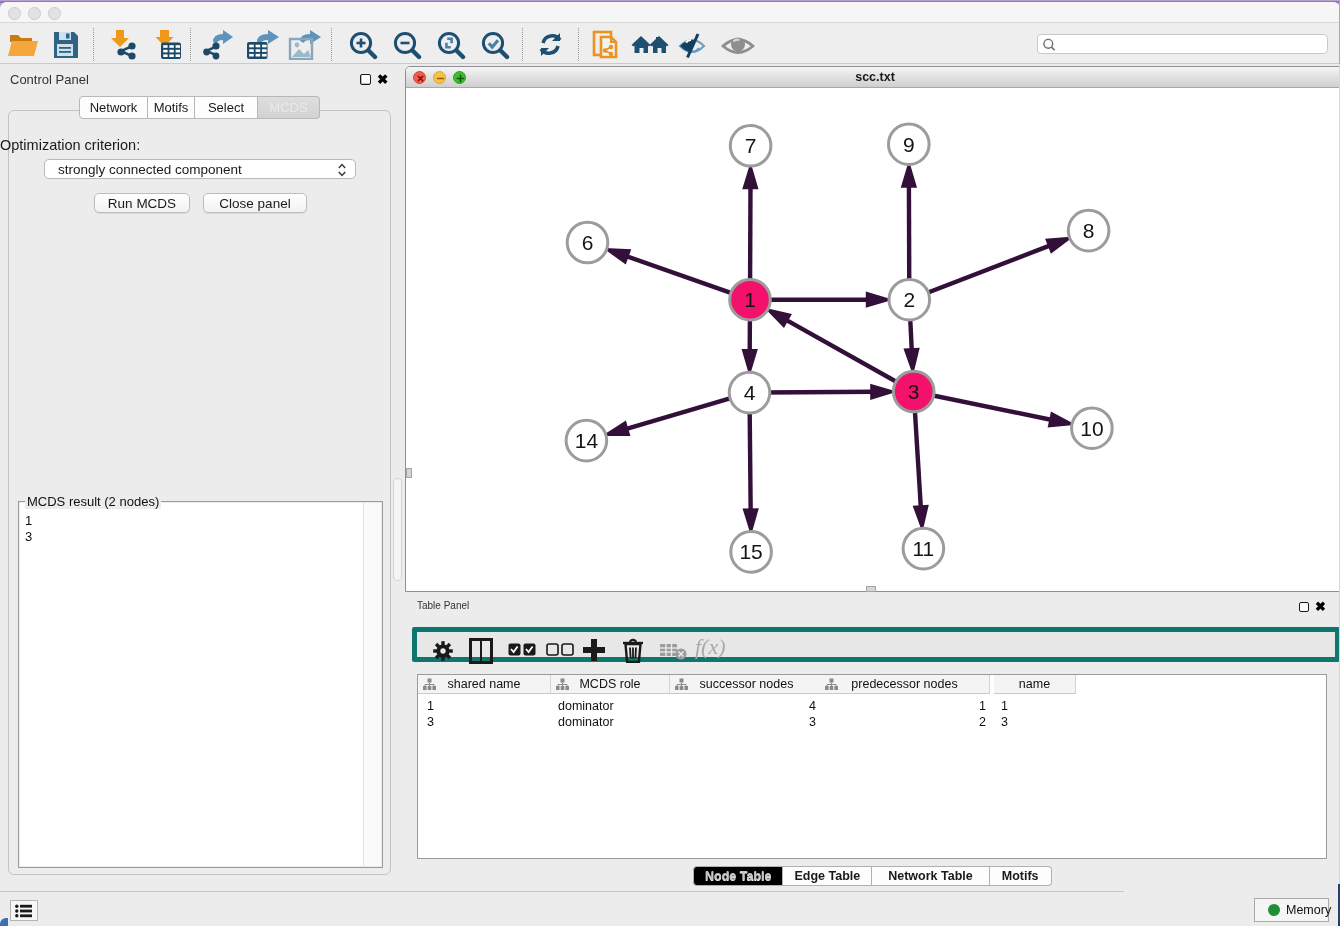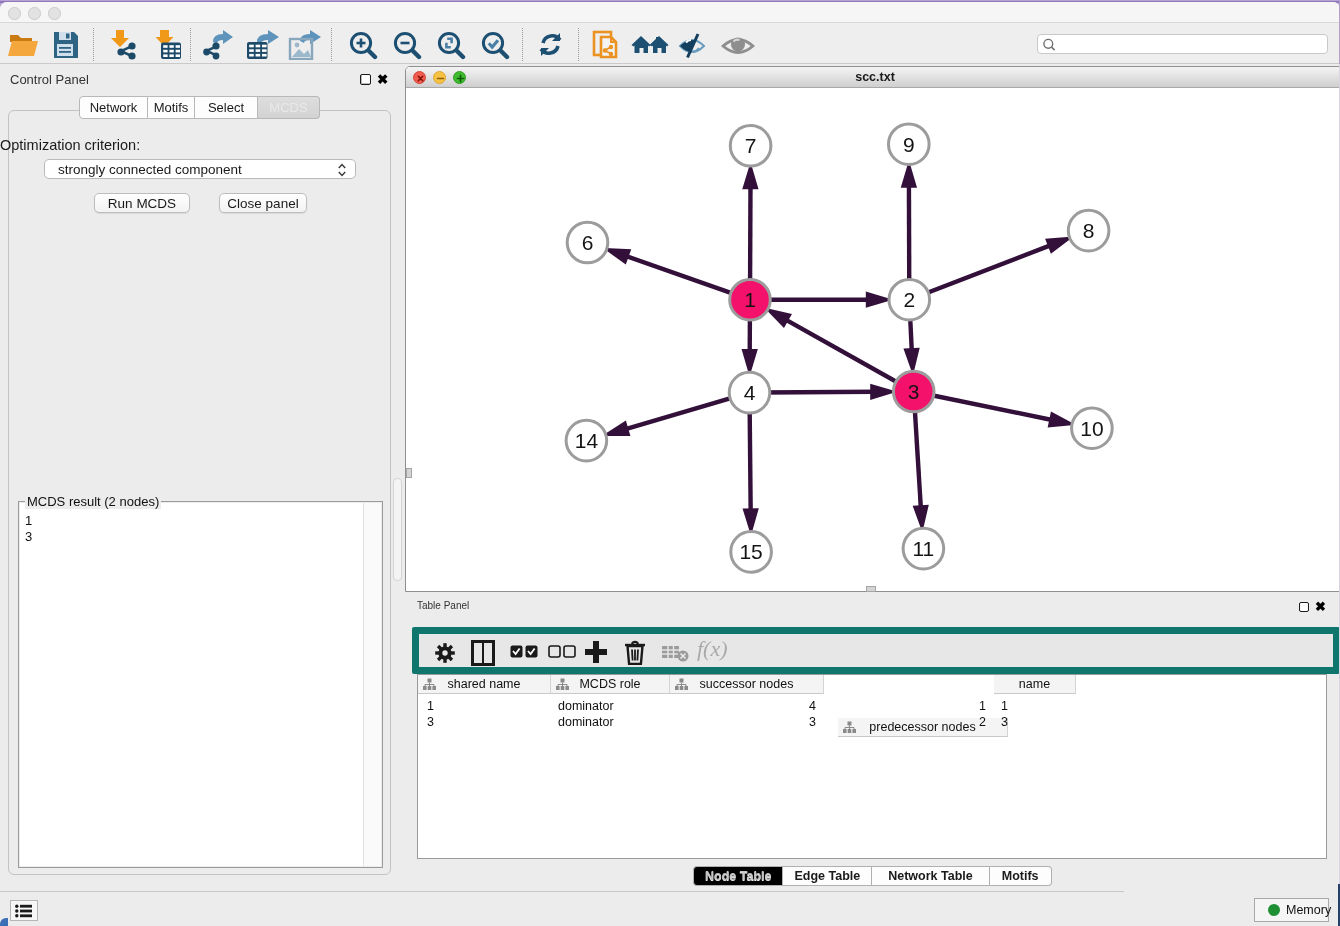--- a/index.html
+++ b/index.html
@@ -36,21 +36,21 @@
   .vscroll { position:absolute; left:393px; top:478px; width:9px; height:103px; background:#f4f4f4; border:1px solid #d4d4d4; border-radius:4px; }
   
   .netwin { position:absolute; left:405px; top:66px; width:940px; height:526px; border:1px solid #8f8f8f; border-radius:5px 5px 0 0; background:#fff; }
   .net-titlebar { position:absolute; left:0; top:0; width:100%; height:21px; background:linear-gradient(#f4f4f4,#cfcfcf); border-bottom:1px solid #a8a8a8; border-radius:4px 4px 0 0; }
   .net-title { position:absolute; top:3px; width:100%; text-align:center; font-size:12.5px; font-weight:bold; color:#1a1a1a; }
   .nb { position:absolute; top:4px; width:13px; height:13px; border-radius:50%; } .nb svg { display:block; position:absolute; left:0.5px; top:0.5px; }
   
   .tp-title { position:absolute; left:417px; top:600px; font-size:10px; color:#333; }
   .tp-sq { position:absolute; left:1299px; top:602px; width:10px; height:10px; border:1.6px solid #1a1a1a; border-radius:2px; background:#fff; }
   .tp-x { position:absolute; left:1315px; top:598.5px; font-size:13px; font-weight:bold; color:#000; }
-  .tp-toolbar { position:absolute; left:412px; top:627px; width:928px; height:47px; background:#e7e7e7; border:7px solid #0f766e; border-radius:2px; }
+  .tp-toolbar { position:absolute; left:412px; top:627px; width:928px; height:35px; background:#e7e7e7; border:5px solid #0f766e; border-radius:2px; }
   .table { position:absolute; left:417px; top:674px; width:910px; height:185px; background:#fff; border:1px solid #9a9a9a; }
   .th { position:absolute; top:0; height:19px; background:#f4f4f4; border-bottom:1px solid #c9c9c9; border-right:1px solid #d4d4d4; font-size:12.5px; color:#111; text-align:center; line-height:18px; }
   .td { position:absolute; height:16px; font-size:12.5px; color:#111; line-height:16px; }
   .btabs { position:absolute; left:693px; top:866px; height:20px; display:flex; }
   .btab { height:20px; line-height:19px; font-size:12.5px; font-weight:bold; color:#1a1a1a; background:#fdfdfd; border:1px solid #b0b0b0; border-left:none; padding:0 11px; }
   .btab.first { border-left:1px solid #b0b0b0; border-radius:4px 0 0 4px; }
   .btab.last { border-radius:0 4px 4px 0; }
   .btab.sel { background:#000000; color:#c6c6c6; text-shadow:0 1px 0 #eee; }
   
   .statusbar { position:absolute; left:0; top:891px; width:1124px; height:35px; background:#ececec; border-top:1px solid #c6c6c6; }
@@ -221,21 +221,21 @@
   <div class="tab" style="width:63px;">Select</div>
   <div class="tab last sel" style="width:62px;">MCDS</div>
 </div>
 <div class="opt-label">Optimization criterion:</div>
 <div class="dropdown">strongly connected component
   <svg width="10" height="14" style="position:absolute;right:8px;top:3px" viewBox="0 0 10 14">
     <path d="M1.8 5 L5 1.6 L8.2 5 M1.8 9 L5 12.4 L8.2 9" fill="none" stroke="#3a3a3a" stroke-width="1.5"></path>
   </svg>
 </div>
 <div class="btn" style="left:94px; top:193px; width:96px;">Run MCDS</div>
-<div class="btn" style="left:219px; top:193px; width:88px;">Close panel</div>
+<div class="btn" style="left:203px; top:193px; width:104px;">Close panel</div>
 <div class="fieldset">
   <div class="inner">1<br>3</div>
   <div class="sbar"></div>
   <div class="lbl">MCDS result (2 nodes)</div>
 </div>
 <div class="vscroll"></div>
 
 <div class="netwin">
   <div class="net-titlebar">
     <div class="nb" style="left:7px; background:#f15b4e; border:1px solid #d44439;">
@@ -401,21 +401,21 @@
         <g fill="#8a8a8a">
           <rect x="4.5" y="0.5" width="4" height="4"></rect>
           <rect x="0" y="8" width="3.6" height="4"></rect>
           <rect x="4.7" y="8" width="3.6" height="4"></rect>
           <rect x="9.4" y="8" width="3.6" height="4"></rect>
         </g>
         <g stroke="#8a8a8a" stroke-width="1">
           <path d="M6.5 4.5 v2 M2 8 v-1.5 h9 V8 M6.5 6.5 v1.5" fill="none"></path>
         </g>
       </svg>successor nodes</div>
-  <div class="th" style="left:420px; width:170px;margin-top:43px;"><svg width="13" height="13" style="position:absolute;left:5px;top:3px" viewBox="0 0 13 13">
+  <div class="th" style="left:402px; width:170px;"><svg width="13" height="13" style="position:absolute;left:5px;top:3px" viewBox="0 0 13 13">
         <g fill="#8a8a8a">
           <rect x="4.5" y="0.5" width="4" height="4"></rect>
           <rect x="0" y="8" width="3.6" height="4"></rect>
           <rect x="4.7" y="8" width="3.6" height="4"></rect>
           <rect x="9.4" y="8" width="3.6" height="4"></rect>
         </g>
         <g stroke="#8a8a8a" stroke-width="1">
           <path d="M6.5 4.5 v2 M2 8 v-1.5 h9 V8 M6.5 6.5 v1.5" fill="none"></path>
         </g>
       </svg>predecessor nodes</div>

